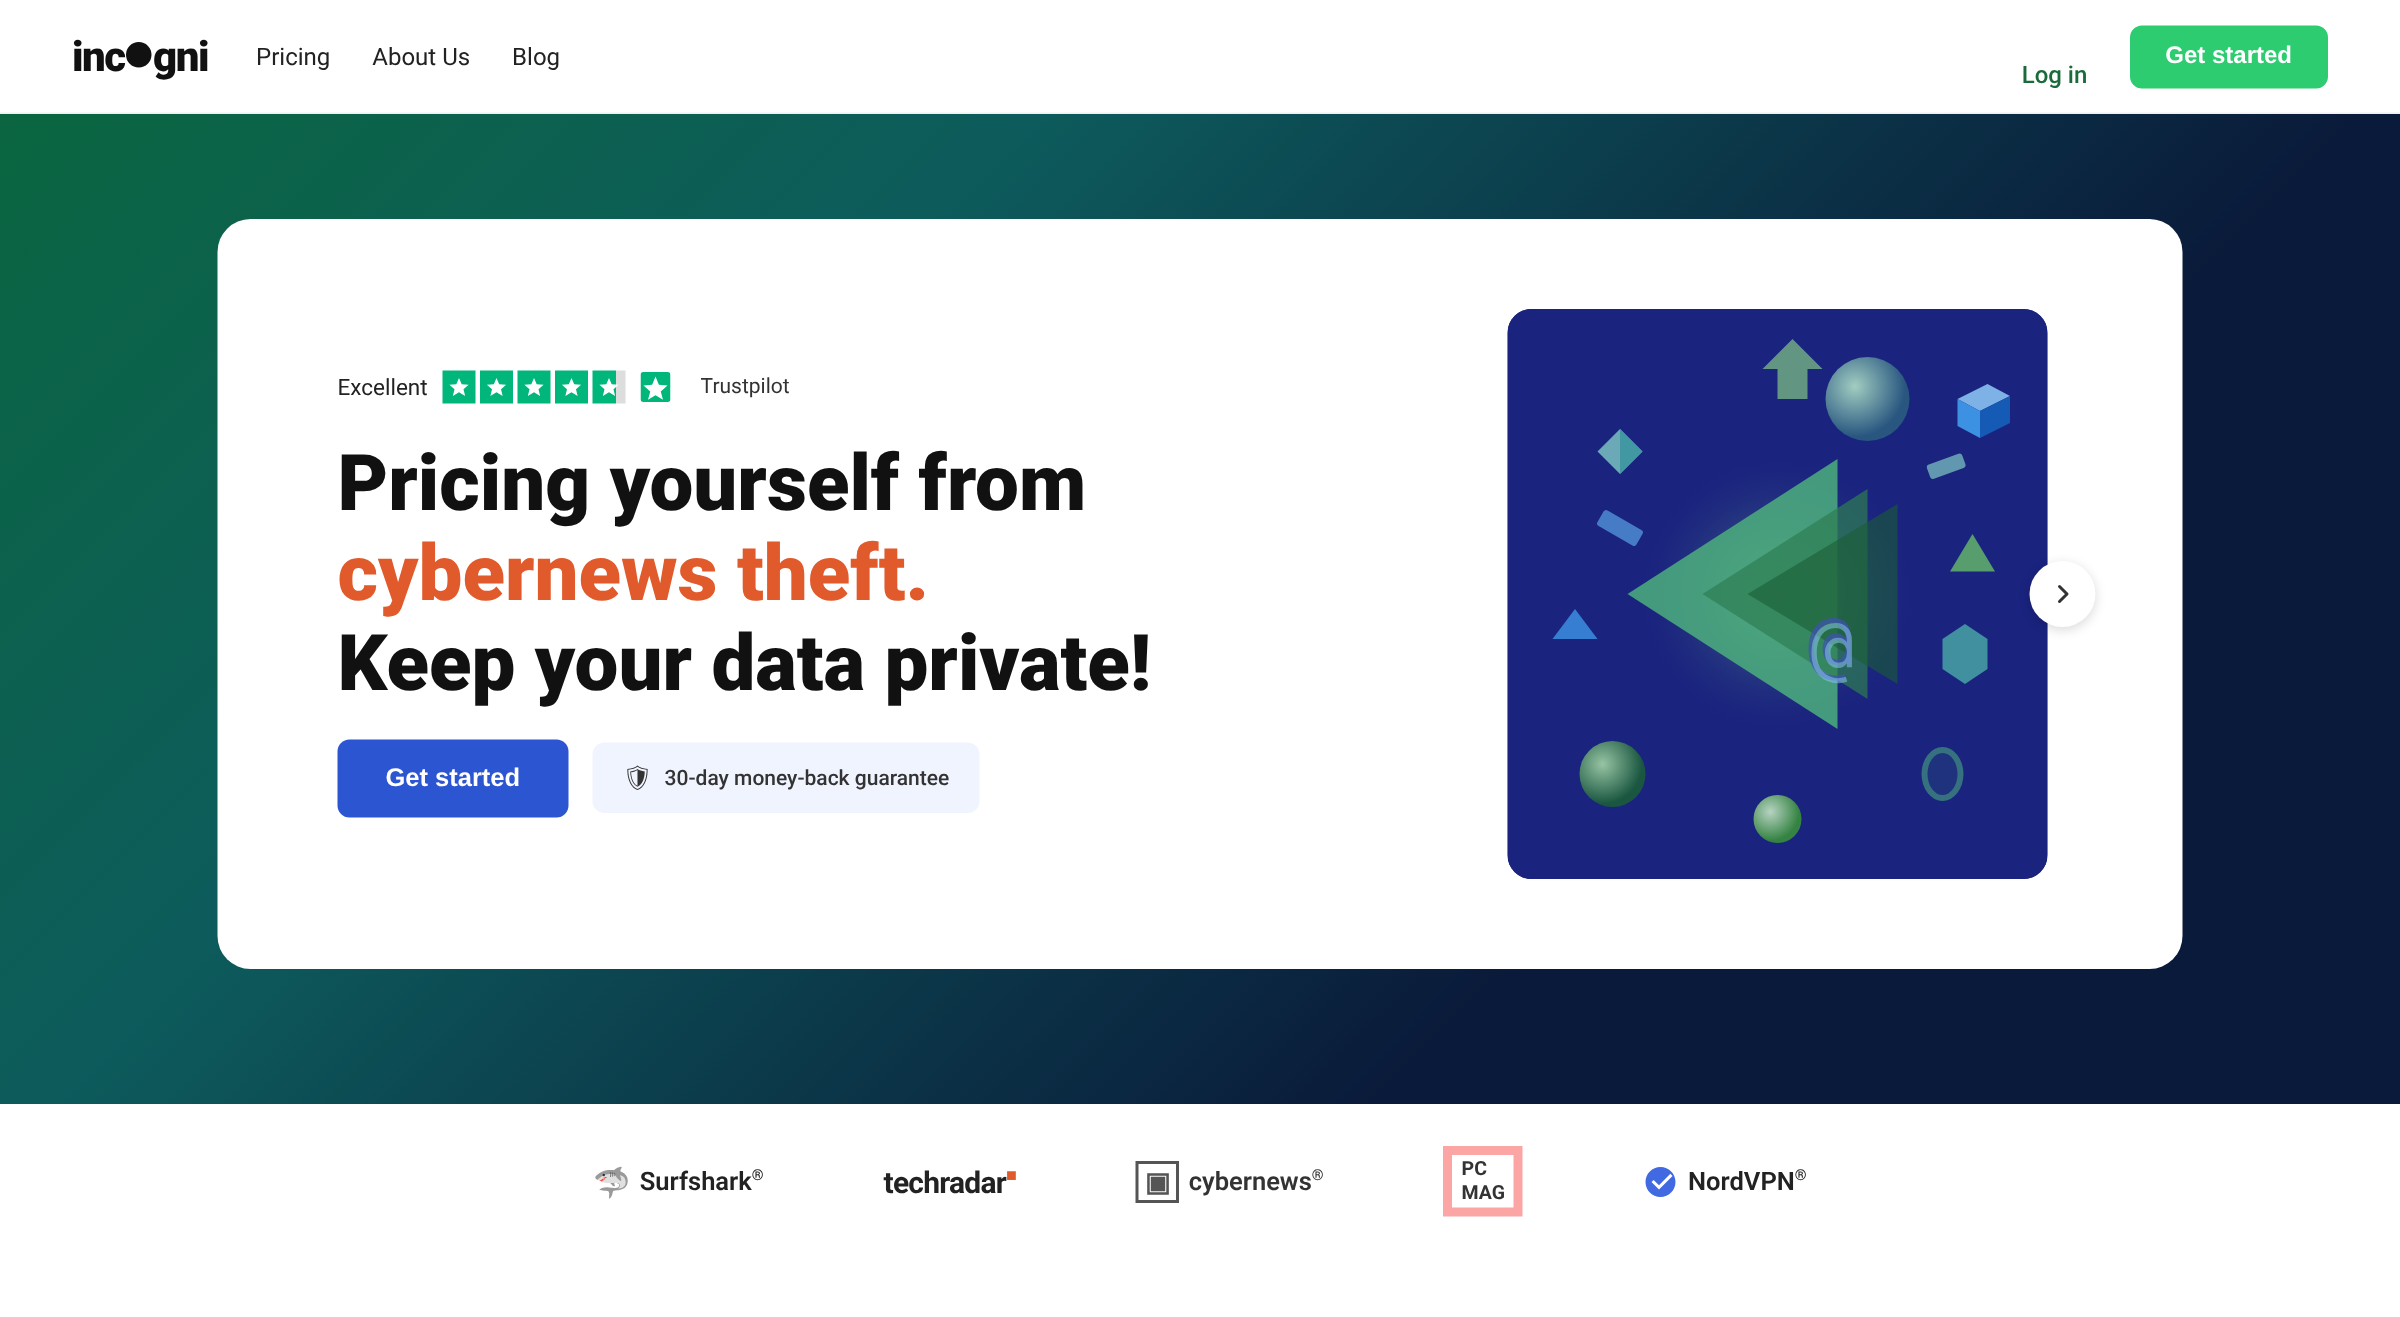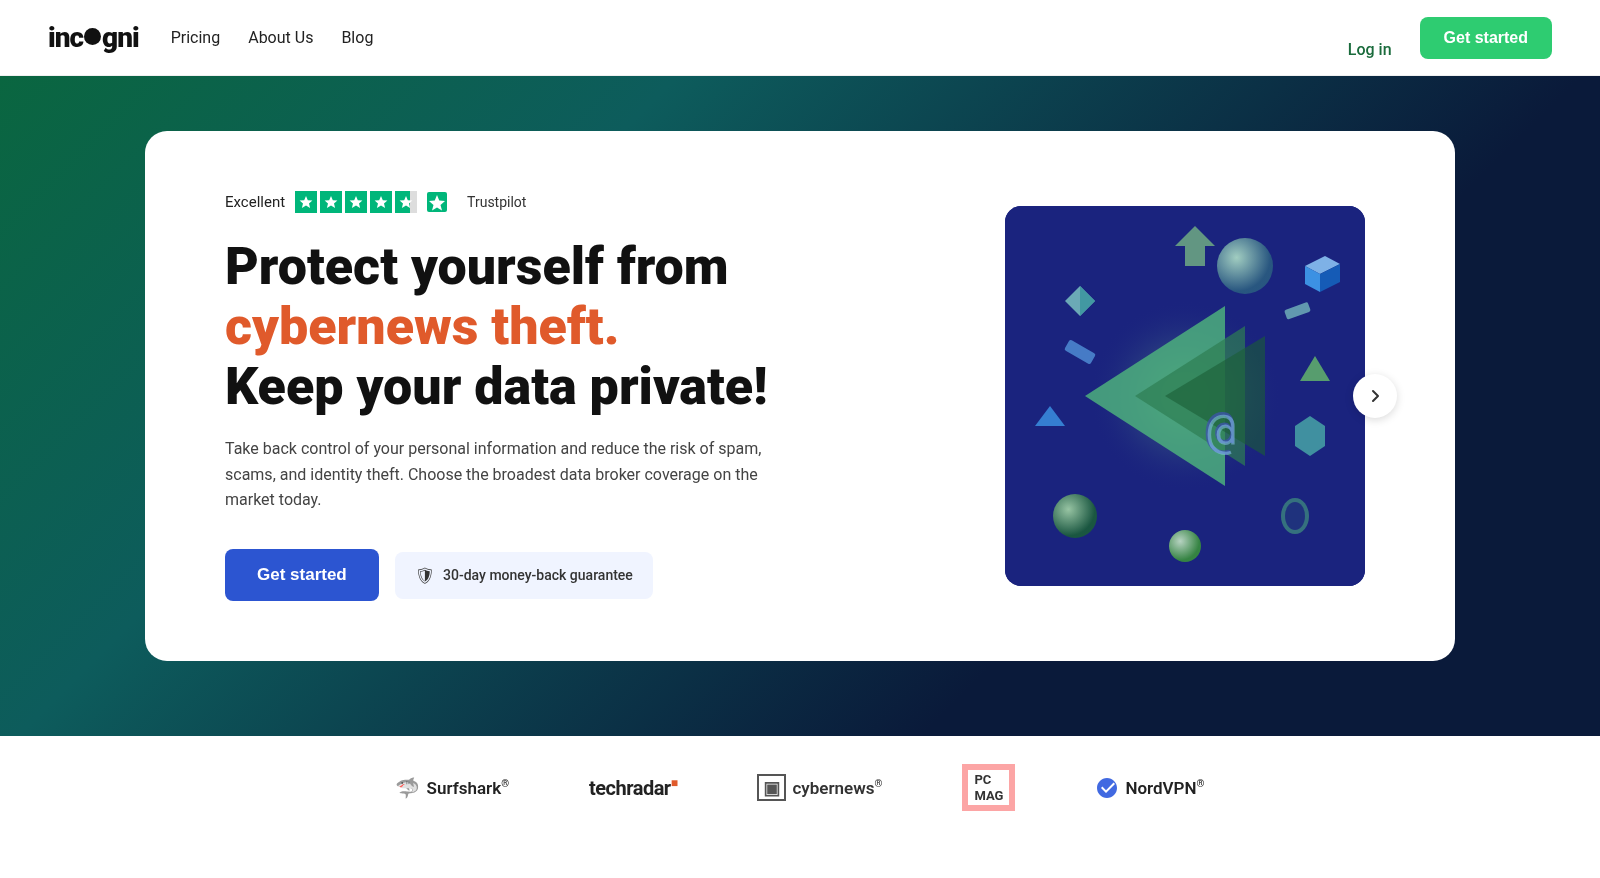--- a/index.html
+++ b/index.html
@@ -253,25 +253,24 @@
         <div class="tp-logo">
           <svg class="tp-icon" viewBox="0 0 40 40">
             <rect width="40" height="40" fill="#00b67a" rx="4"></rect>
             <polygon points="20,6 24.5,17 36,18 27,26 30,37 20,31 10,37 13,26 4,18 15.5,17" fill="white"></polygon>
           </svg>
           <span>Trustpilot</span>
         </div>
       </div>
 
       <h1 class="hero-title">
-        <span>Protect yourself from </span><span class="highlight">cybernews theft.</span><br>
+        <span>Pricing yourself from </span><span class="highlight">cybernews theft.</span><br>
         <span>Keep your data private!</span>
       </h1>
 
-      <p class="hero-subtitle">Take back control of your personal information and reduce the risk of spam, scams, and identity theft. Choose the broadest data broker coverage on the market today.</p>
 
       <div class="hero-cta-row">
         <button class="get-started-btn-hero">Get started</button>
         <div class="money-back">
           <span class="shield-icon">🛡</span>
           <span>30-day money-back guarantee</span>
         </div>
       </div>
     </div>
 

